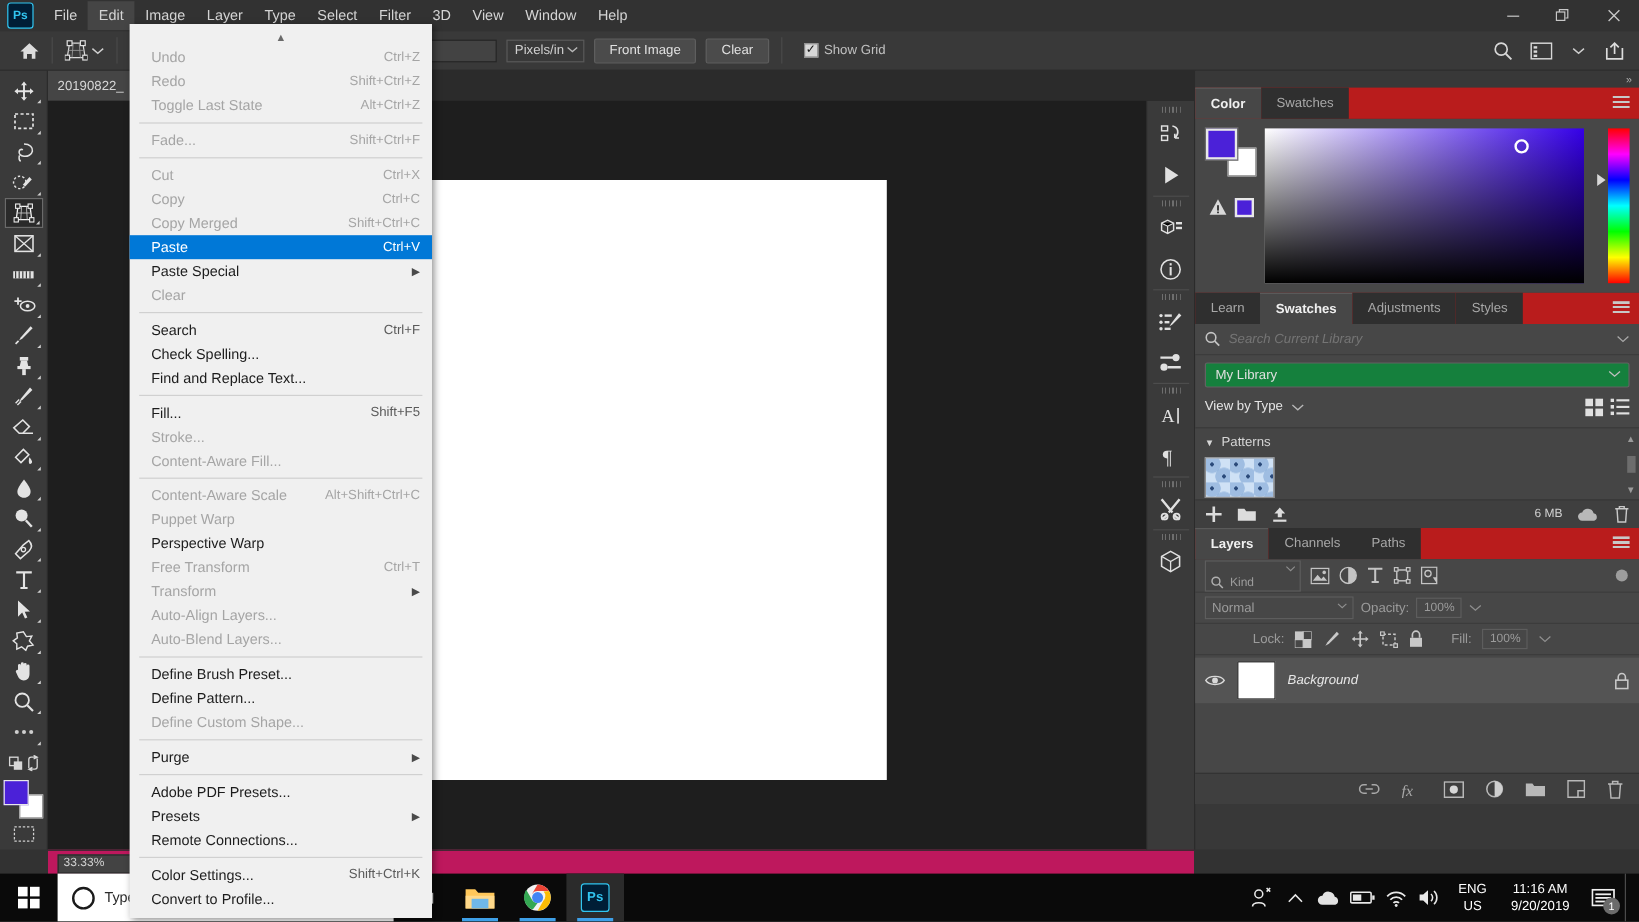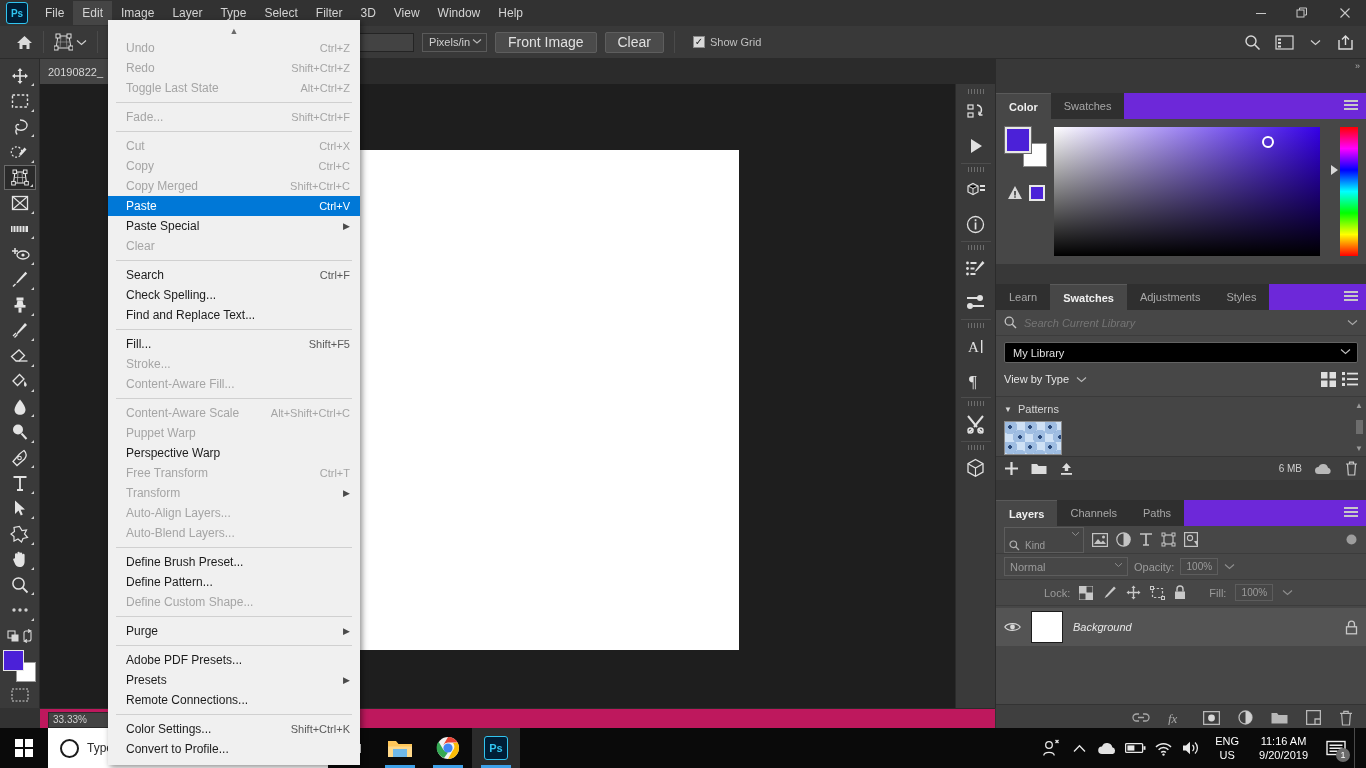--- a/index.html
+++ b/index.html
@@ -62,21 +62,21 @@
   }
   .opt-select {
     height: 19px; background: #393939; border: 1px solid #5a5a5a;
     padding: 0 16px 0 6px; font-size: 11px; color: #d0d0d0;
     display: flex; align-items: center; position: relative; margin-left: 8px;
   }
   .opt-select .chev { position: absolute; right: 4px; top: 4px; }
   .btn3d {
     height: 21px; padding: 0 12px; background: #4b4b4b;
     border: 1px solid #5e5e5e; border-radius: 2px;
-    font-size: 14px; color: #e0e0e0;
+    font-size: 11px; color: #e0e0e0;
     display: flex; align-items: center; justify-content: center;
     margin-left: 8px;
   }
   .checkwrap { display: flex; align-items: center; gap: 5px; margin-left: 14px; }
   .chk {
     width: 12px; height: 12px; background: #d8d8d8; border: 1px solid #8a8a8a;
     color: #1b1b1b; font-size: 10px; line-height: 10px;
     display: flex; align-items: center; justify-content: center;
   }
   .opt-right { position: absolute; right: 6px; display: flex; align-items: center; gap: 2px; }
@@ -158,23 +158,22 @@
   
   .dock {
     position: absolute; left: 995px; top: 59px; width: 371px; height: 649px;
     background: #383838; border-left: 1px solid #2b2b2b;
   }
   .dock-head {
     height: 14px; display: flex; align-items: center; justify-content: flex-end;
     padding-right: 6px; background: #383838; color: #aeaeae; font-size: 9px;
   }
   .panel-tabs {
-    height: 26px; background: #6d28d9; display: flex; align-items: stretch;
+    height: 26px; background: #b91c1c; display: flex; align-items: stretch;
     position: relative;
-    margin-top: 20px;
   }
   .ptab {
     padding: 0 13px; display: flex; align-items: center; font-size: 11px;
     color: #a8a8a8; background: #2f2f2f;
   }
   .ptab.active { background: #474747; color: #f0f0f0; font-weight: bold;
     border-top: 1px solid #5a5a5a; }
   .ptab-menu {
     position: absolute; right: 8px; top: 7px; width: 14px; height: 11px;
     background: repeating-linear-gradient(180deg,#c8c8c8 0 2px,transparent 2px 4px);
@@ -214,21 +213,21 @@
   .lib-search {
     height: 26px; display: flex; align-items: center; gap: 7px;
     padding: 0 8px; border-bottom: 1px solid #3c3c3c; background: #474747;
   }
   .lib-search input {
     flex: 1; background: transparent; border: 0; outline: 0;
     font-family: "Liberation Sans", sans-serif; font-size: 11px;
     font-style: italic; color: #9a9a9a;
   }
   .lib-select {
-    margin: 6px 8px 0; height: 21px; background: #000000;
+    margin: 6px 8px 0; height: 21px; background: #15803d;
     border: 1px solid #636363; border-radius: 2px; display: flex;
     align-items: center; padding: 0 8px; font-size: 11px; color: #e0e0e0;
     position: relative;
   }
   .lib-viewrow {
     display: flex; align-items: center; height: 26px; padding: 0 8px;
     margin-top: 3px; justify-content: space-between;
   }
   .viewicons { display: flex; gap: 6px; align-items: center; }
   .lib-content {

